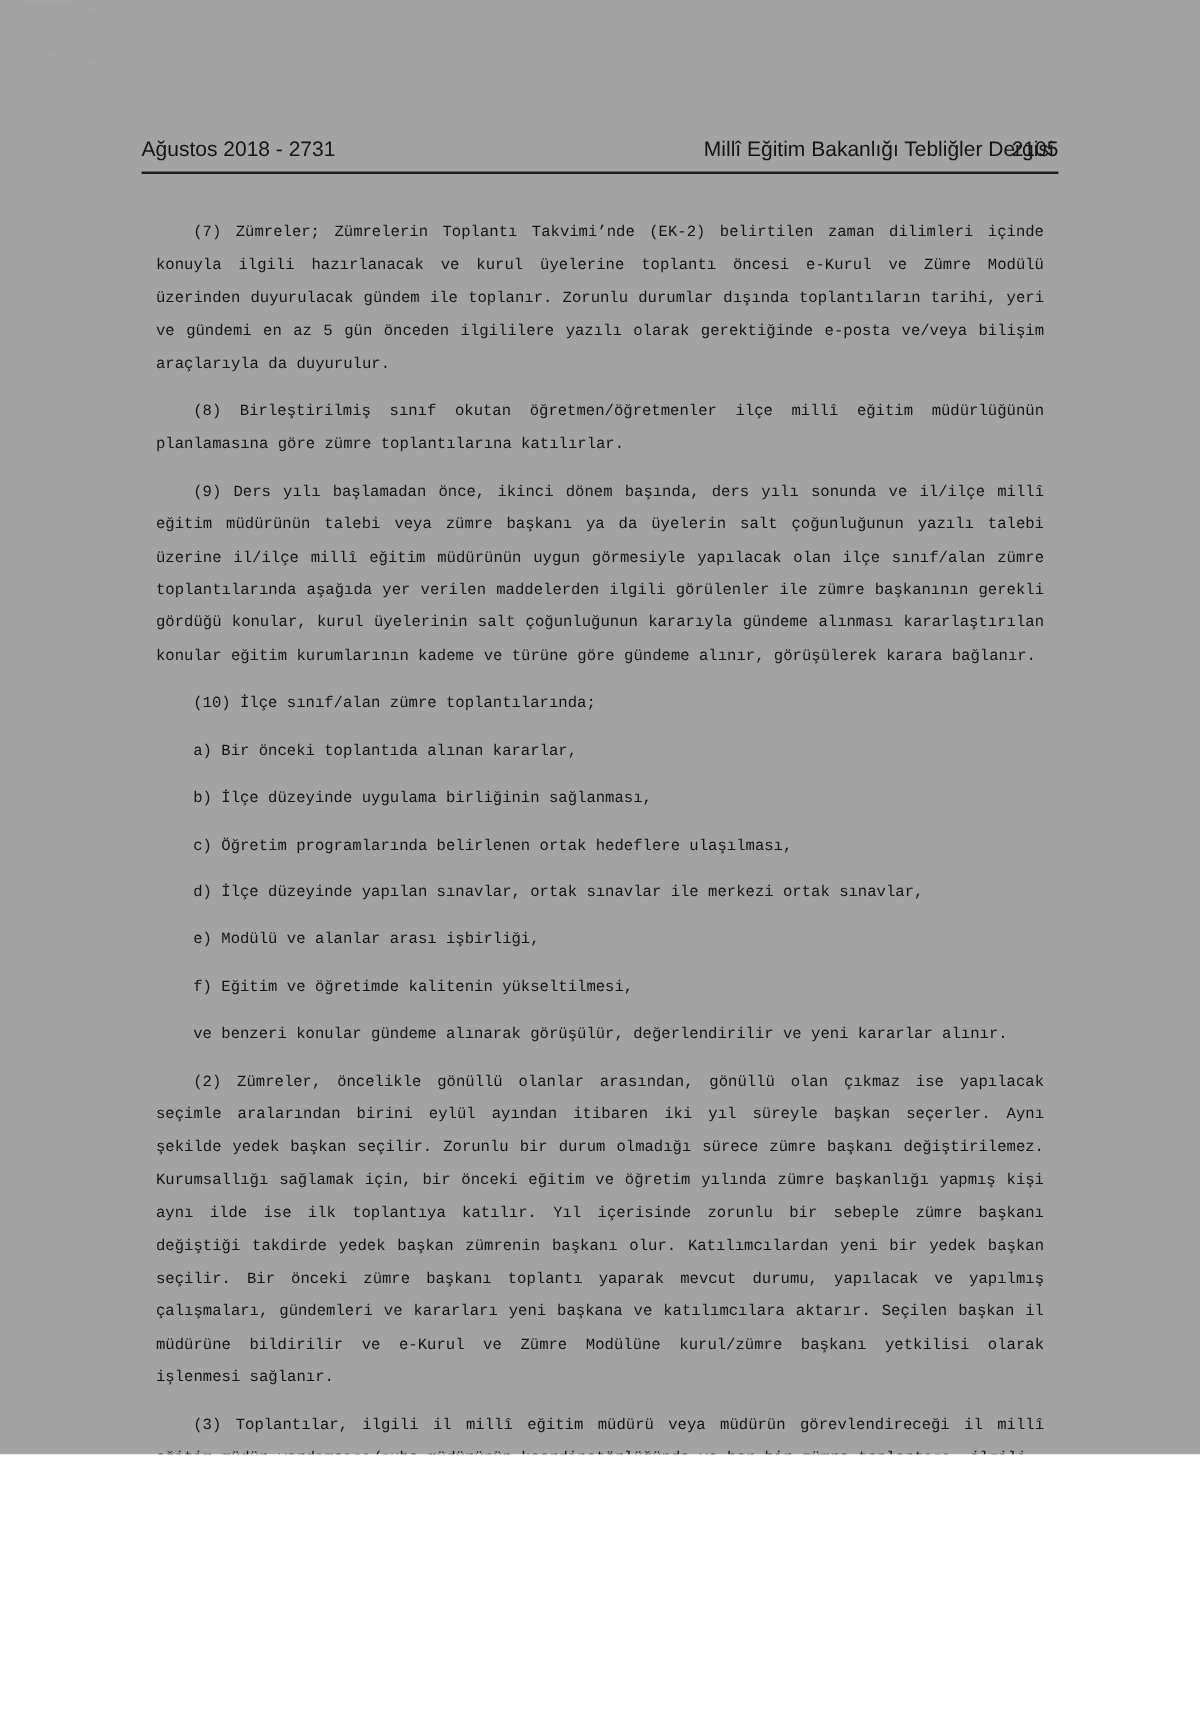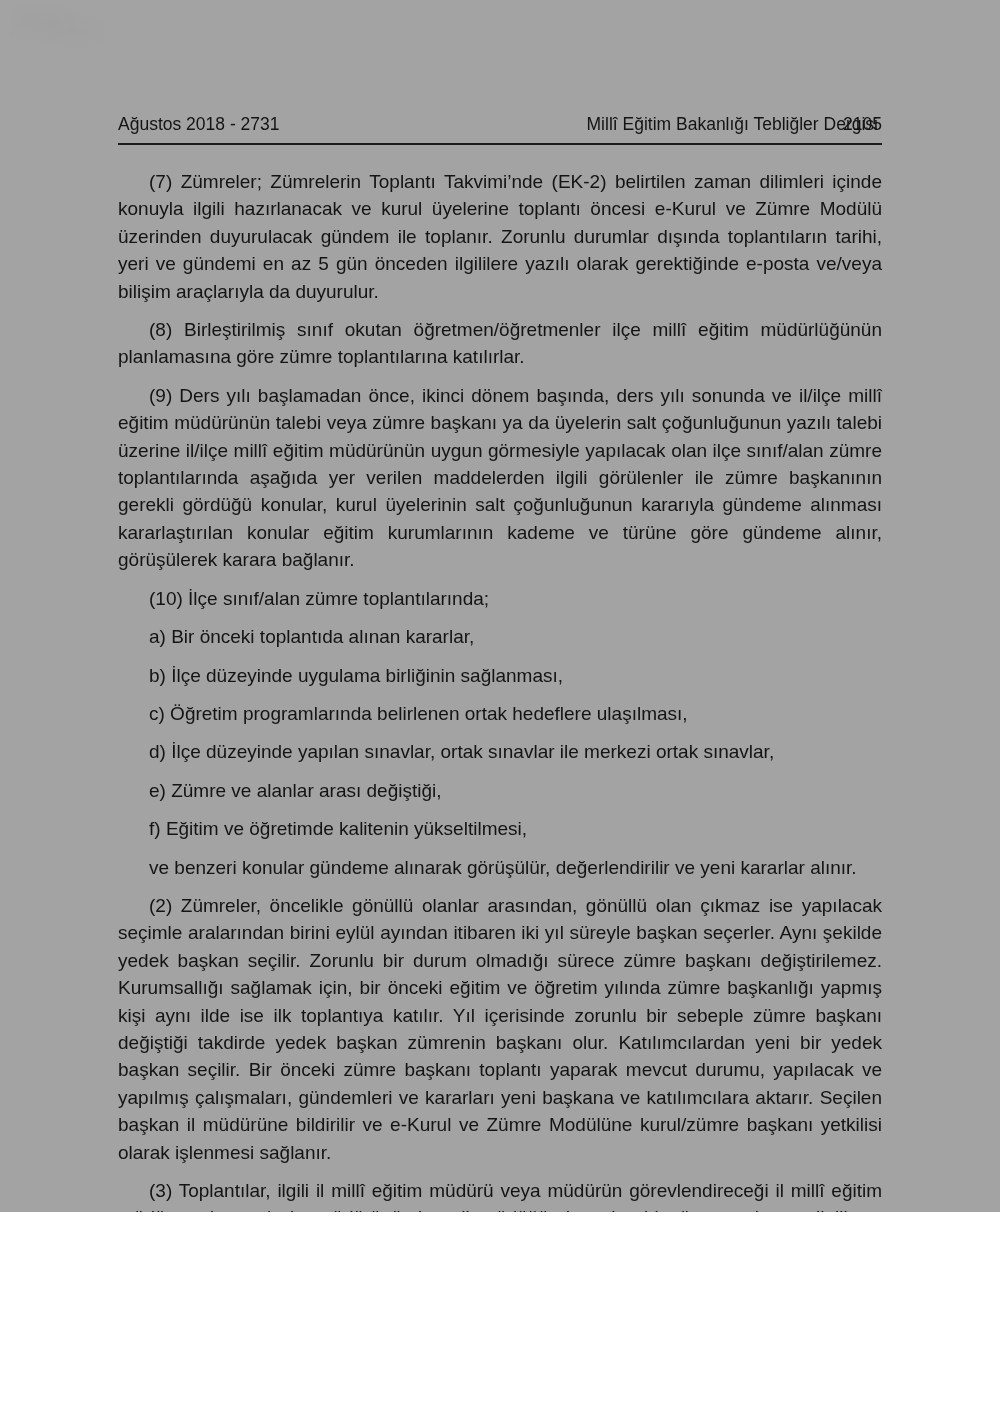--- a/index.html
+++ b/index.html
@@ -53,26 +53,27 @@
     border-top: 2px solid #1c1c1c;
   }
   
   .content {
     position: absolute;
     left: 118px;
     top: 168px;
     width: 764px;
   }
   p.para, p.item, p.heading, p.tail {
-    margin: 0;
-    font-size: 19px;
+    margin: 12px;
+    font-size: 13px;
     line-height: 27.4px;
     color: #141414;
     -webkit-hyphens: none;
     hyphens: none;
+    font-family: Liberation Mono, monospace;
   }
   
   p.para {
     text-align: justify;
     text-justify: inter-word;
     text-indent: 31px;
     margin-bottom: 11px;
   }
   
   p.item {
@@ -127,21 +128,21 @@
     <p class="para">(8) Birleştirilmiş sınıf okutan öğretmen/öğretmenler ilçe millî eğitim müdürlüğünün planlamasına göre zümre toplantılarına katılırlar.</p>
 
     <p class="para">(9) Ders yılı başlamadan önce, ikinci dönem başında, ders yılı sonunda ve il/ilçe millî eğitim müdürünün talebi veya zümre başkanı ya da üyelerin salt çoğunluğunun yazılı talebi üzerine il/ilçe millî eğitim müdürünün uygun görmesiyle yapılacak olan ilçe sınıf/alan zümre toplantılarında aşağıda yer verilen maddelerden ilgili görülenler ile zümre başkanının gerekli gördüğü konular, kurul üyelerinin salt çoğunluğunun kararıyla gündeme alınması kararlaştırılan konular eğitim kurumlarının kademe ve türüne göre gündeme alınır, görüşülerek karara bağlanır.</p>
 
     <p class="item">(10) İlçe sınıf/alan zümre toplantılarında;</p>
 
     <p class="item">a) Bir önceki toplantıda alınan kararlar,</p>
     <p class="item">b) İlçe düzeyinde uygulama birliğinin sağlanması,</p>
     <p class="item">c) Öğretim programlarında belirlenen ortak hedeflere ulaşılması,</p>
     <p class="item">d) İlçe düzeyinde yapılan sınavlar, ortak sınavlar ile merkezi ortak sınavlar,</p>
-    <p class="item">e) Zümre ve alanlar arası değiştiği,</p>
+    <p class="item">e) Modülü ve alanlar arası işbirliği,</p>
     <p class="item">f) Eğitim ve öğretimde kalitenin yükseltilmesi,</p>
 
     <p class="tail">ve benzeri konular gündeme alınarak görüşülür, değerlendirilir ve yeni kararlar alınır.</p>
 
 
 
     <p class="para">(2) Zümreler, öncelikle gönüllü olanlar arasından, gönüllü olan çıkmaz ise yapılacak seçimle aralarından birini eylül ayından itibaren iki yıl süreyle başkan seçerler. Aynı şekilde yedek başkan seçilir. Zorunlu bir durum olmadığı sürece zümre başkanı değiştirilemez. Kurumsallığı sağlamak için, bir önceki eğitim ve öğretim yılında zümre başkanlığı yapmış kişi aynı ilde ise ilk toplantıya katılır. Yıl içerisinde zorunlu bir sebeple zümre başkanı değiştiği takdirde yedek başkan zümrenin başkanı olur. Katılımcılardan yeni bir yedek başkan seçilir. Bir önceki zümre başkanı toplantı yaparak mevcut durumu, yapılacak ve yapılmış çalışmaları, gündemleri ve kararları yeni başkana ve katılımcılara aktarır. Seçilen başkan il müdürüne bildirilir ve e-Kurul ve Zümre Modülüne kurul/zümre başkanı yetkilisi olarak işlenmesi sağlanır.</p>
 
     <p class="para">(3) Toplantılar, ilgili il millî eğitim müdürü veya müdürün görevlendireceği il millî eğitim müdür yardımcısı/şube müdürünün koordinatörlüğünde ve her bir zümre toplantısı, ilgili</p>
 

